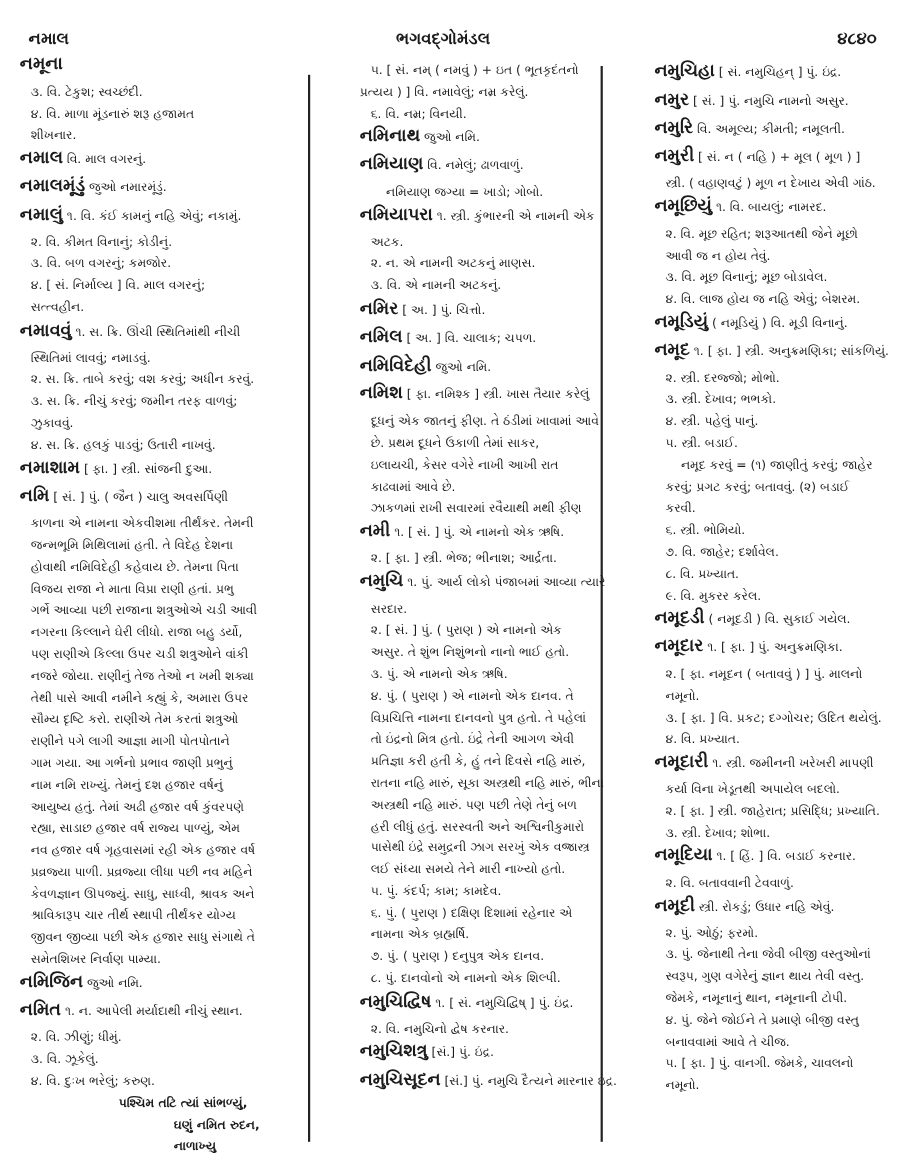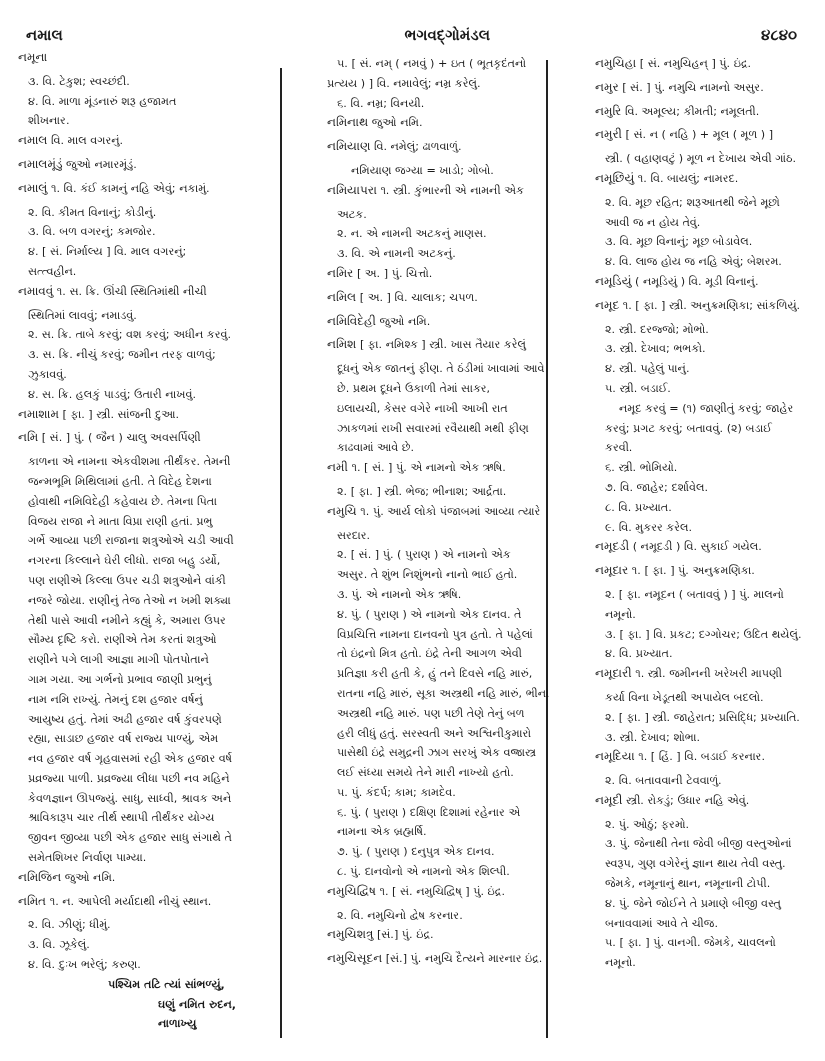--- a/index.html
+++ b/index.html
@@ -5,31 +5,31 @@
   html, body { margin: 0; padding: 0; }
   body {
     width: 825px; height: 1061px; overflow: hidden;
     background: #ffffff; color: #1a1a1a;
     font-family: "DejaVu Sans", sans-serif;
     position: relative;
   }
   .page { position: absolute; left: 0; top: 0; width: 736px; height: 1061px; }
   .header { position: absolute; top: 26px; left: 0; width: 825px; height: 24px; font-weight: bold; font-size: 15px; }
   .hdr-left { position: absolute; left: 26px; top: 0; }
-  .hdr-center { position: absolute; left: 340px; top: 0; width: 150px; text-align: right; }
+  .hdr-center { position: absolute; left: 360px; top: 0; width: 150px; text-align: left; }
   .hdr-right { position: absolute; right: 28px; top: 0; }
   .col { position: absolute; top: 50px; font-size: 11.2px; line-height: 19.8px; }
   .col1 { left: 18px; width: 256px; top: 48px; }
   .col2 { left: 287px; width: 253px; top: 54px; margin-left: 40px; }
   .col3 { left: 553px; width: 258px; top: 54px; margin-left: 42px; }
   .rule { position: absolute; background: #222; width: 1.5px; }
   .rule1 { left: 280px; top: 68px; height: 970px; }
   .rule2 { left: 546px; top: 60px; height: 978px; }
   .entry { margin-bottom: 4px; text-align: justify; }
-  .hw { font-weight: normal; font-size: 12px; }
+  .hw { font-weight: bold; font-size: 16px; }
   .sense { padding-left: 10px; }
   .cont { padding-left: 10px; }
   .quote { padding-left: 90px; font-weight: bold; }
   .quote2 { padding-left: 140px; font-weight: bold; }
   .example { padding-left: 24px; }
 </style>
 </head>
 <body>
 
 <div class="page">
@@ -102,22 +102,22 @@
       <div class="cont">અટક.</div>
       <div class="sense">૨. ન. એ નામની અટકનું માણસ.</div>
       <div class="sense">૩. વિ. એ નામની અટકનું.</div>
       <div class="entry"><span class="hw">નમિર</span><span> [ અ. ] પું. ચિત્તો.</span></div>
       <div class="entry"><span class="hw">નમિલ</span><span> [ અ. ] વિ. ચાલાક; ચપળ.</span></div>
       <div class="entry"><span class="hw">નમિવિદેહી</span><span> જુઓ નમિ.</span></div>
       <div class="entry"><span class="hw">નમિશ</span><span> [ ફા. નમિશ્ક ] સ્ત્રી. ખાસ તૈયાર કરેલું</span></div>
       <div class="cont">દૂધનું એક જાતનું ફીણ. તે ઠંડીમાં ખાવામાં આવે</div>
       <div class="cont">છે. પ્રથમ દૂધને ઉકાળી તેમાં સાકર,</div>
       <div class="cont">ઇલાયચી, કેસર વગેરે નાખી આખી રાત</div>
+      <div class="cont">કાઢવામાં આવે છે.</div>
       <div class="cont">ઝાકળમાં રાખી સવારમાં રવૈયાથી મથી ફીણ</div>
-      <div class="cont">કાઢવામાં આવે છે.</div>
       <div class="entry"><span class="hw">નમી</span><span> ૧. [ સં. ] પું. એ નામનો એક ઋષિ.</span></div>
       <div class="sense">૨. [ ફા. ] સ્ત્રી. ભેજ; ભીનાશ; આર્દ્રતા.</div>
       <div class="entry"><span class="hw">નમુચિ</span><span> ૧. પું. આર્ય લોકો પંજાબમાં આવ્યા ત્યારે</span></div>
       <div class="cont">સરદાર.</div>
       <div class="sense">૨. [ સં. ] પું. ( પુરાણ ) એ નામનો એક</div>
       <div class="cont">અસુર. તે શુંભ નિશુંભનો નાનો ભાઈ હતો.</div>
       <div class="sense">૩. પું. એ નામનો એક ઋષિ.</div>
       <div class="sense">૪. પું. ( પુરાણ ) એ નામનો એક દાનવ. તે</div>
       <div class="cont">વિપ્રચિત્તિ નામના દાનવનો પુત્ર હતો. તે પહેલાં</div>
       <div class="cont">તો ઇંદ્રનો મિત્ર હતો. ઇંદ્રે તેની આગળ એવી</div>

